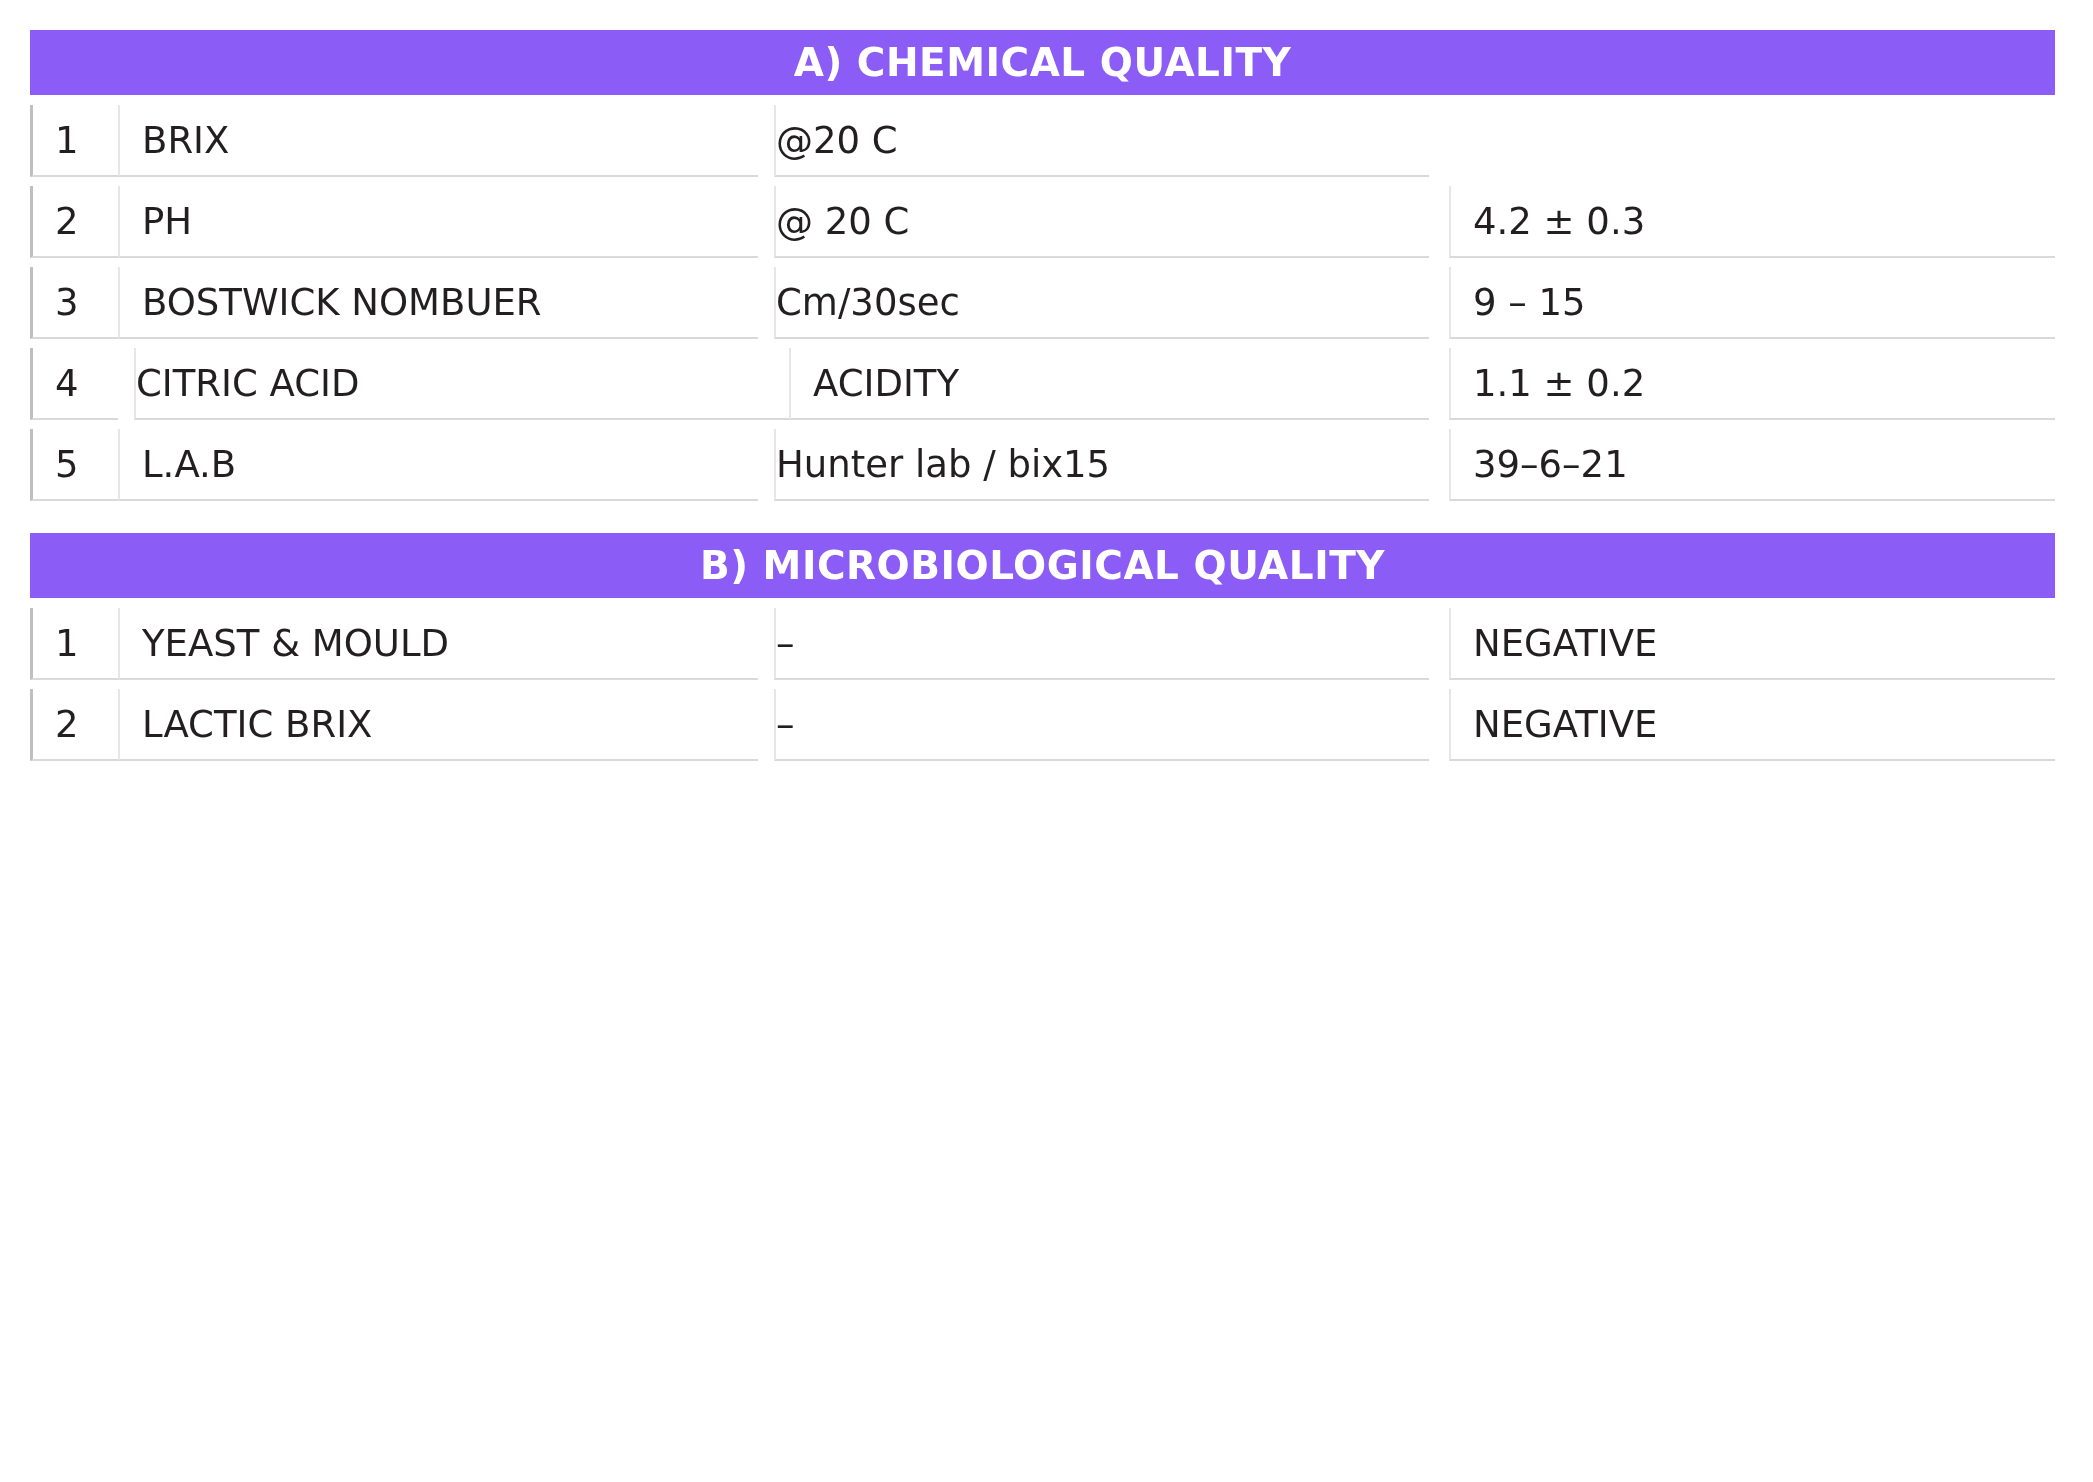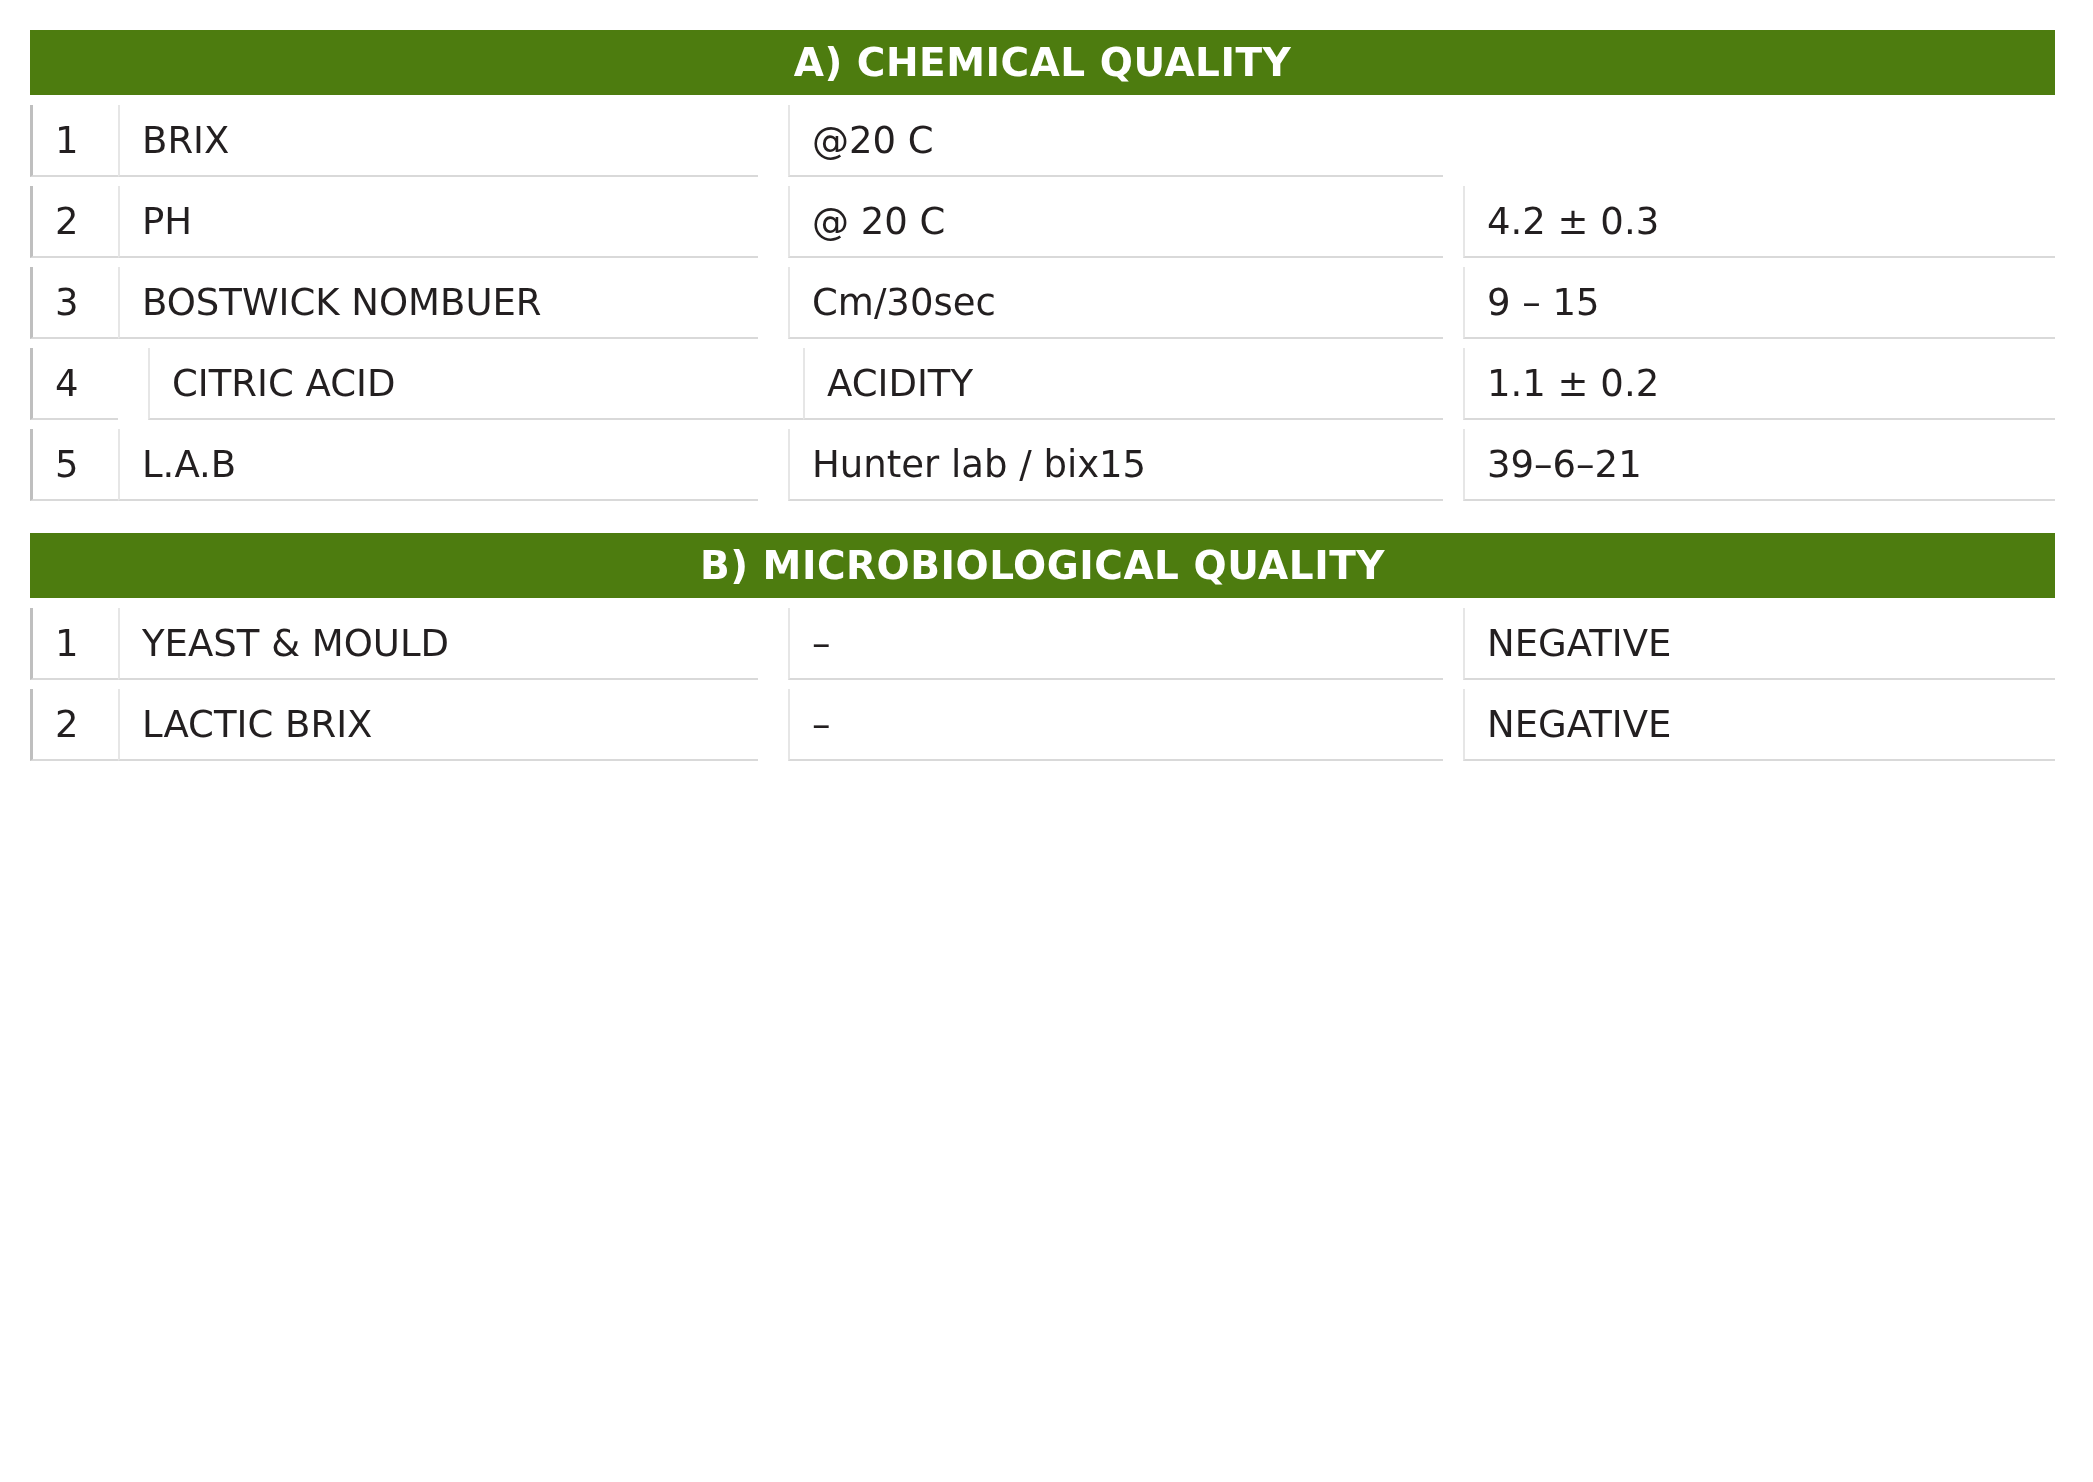--- a/index.html
+++ b/index.html
@@ -14,21 +14,21 @@
     color: #231f20;
     overflow: hidden;
   }
   .sheet {
     width: 2093px;
     height: 1482px;
     box-sizing: border-box;
     padding: 30px 38px 0 30px;
   }
   .section-header {
-    background: #4d7c0f;
+    background: #8b5cf6;
     color: #ffffff;
     font-weight: bold;
     font-size: 39px;
     letter-spacing: 0.5px;
     text-align: center;
     height: 65px;
     line-height: 65px;
     margin-bottom: 10px;
   }
   .section-header.second {
@@ -63,22 +63,21 @@
   .cell.name {
     width: 640px;
     flex: 0 0 640px;
     padding-left: 22px;
     border-left: 2px solid #e6e6e6;
     border-bottom: 2px solid #d9d9d9;
   }
   .cell.method {
     width: 655px;
     flex: 0 0 655px;
-    padding-left: 22px;
-    margin-left: 30px;
+    margin-left: 16px;
     border-left: 2px solid #e6e6e6;
     border-bottom: 2px solid #d9d9d9;
   }
   .cell.spec {
     flex: 1 1 auto;
     padding-left: 22px;
     margin-left: 20px;
     border-left: 2px solid #e6e6e6;
     border-bottom: 2px solid #d9d9d9;
   }

